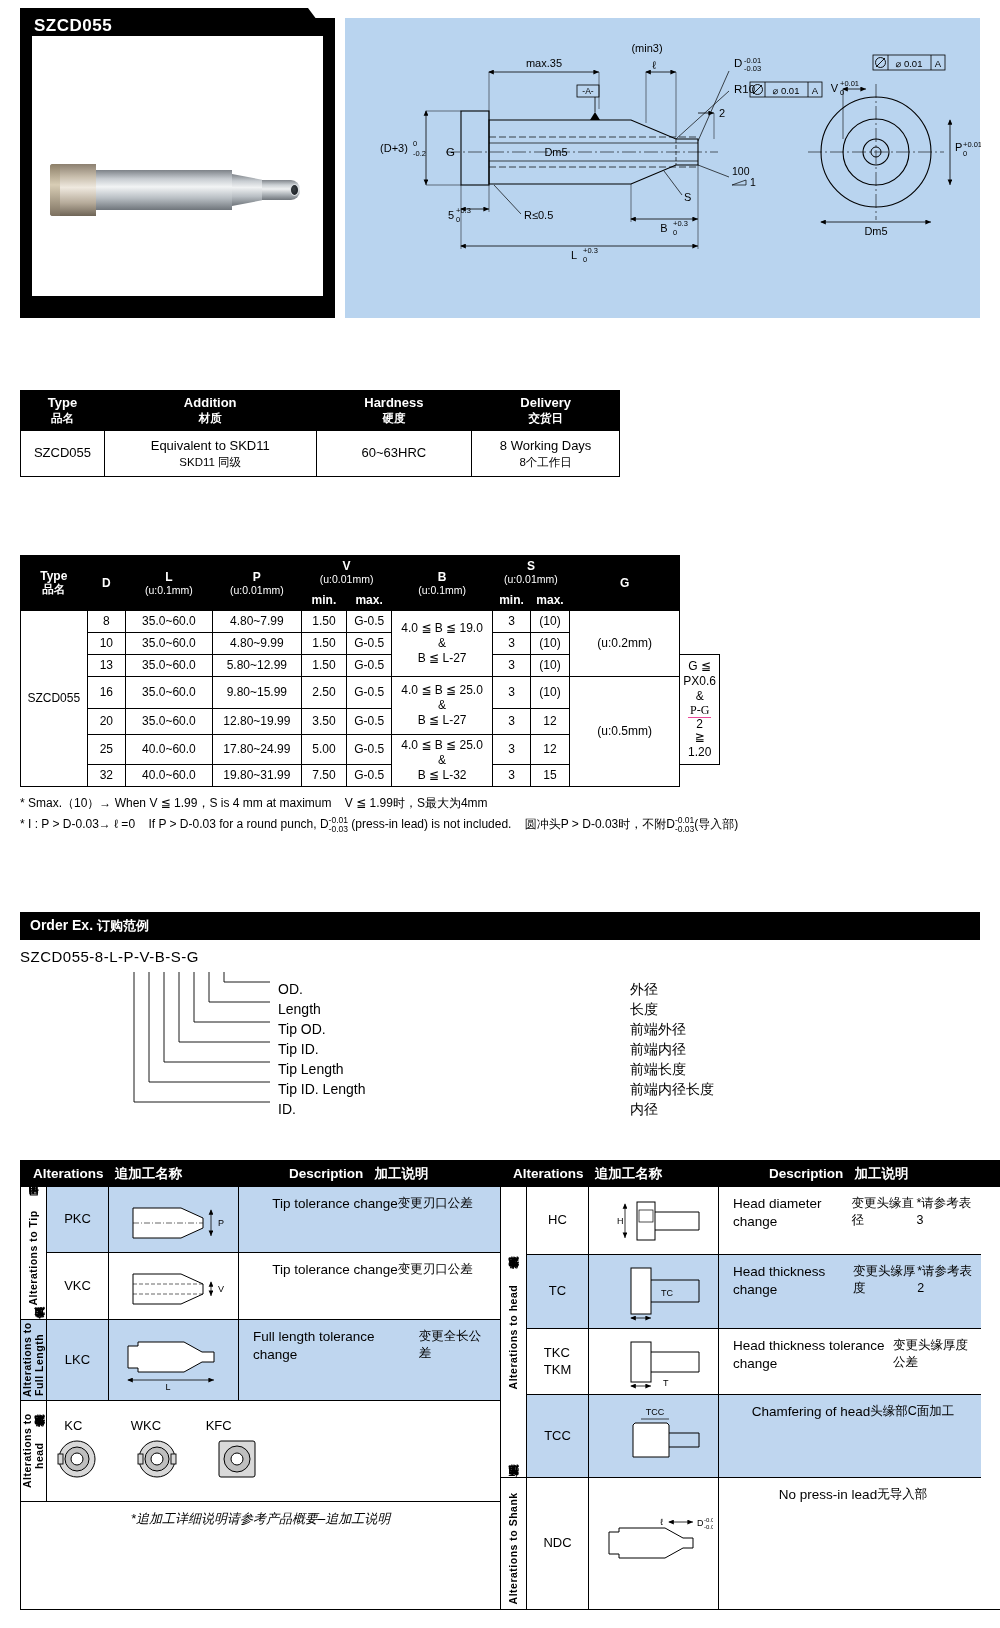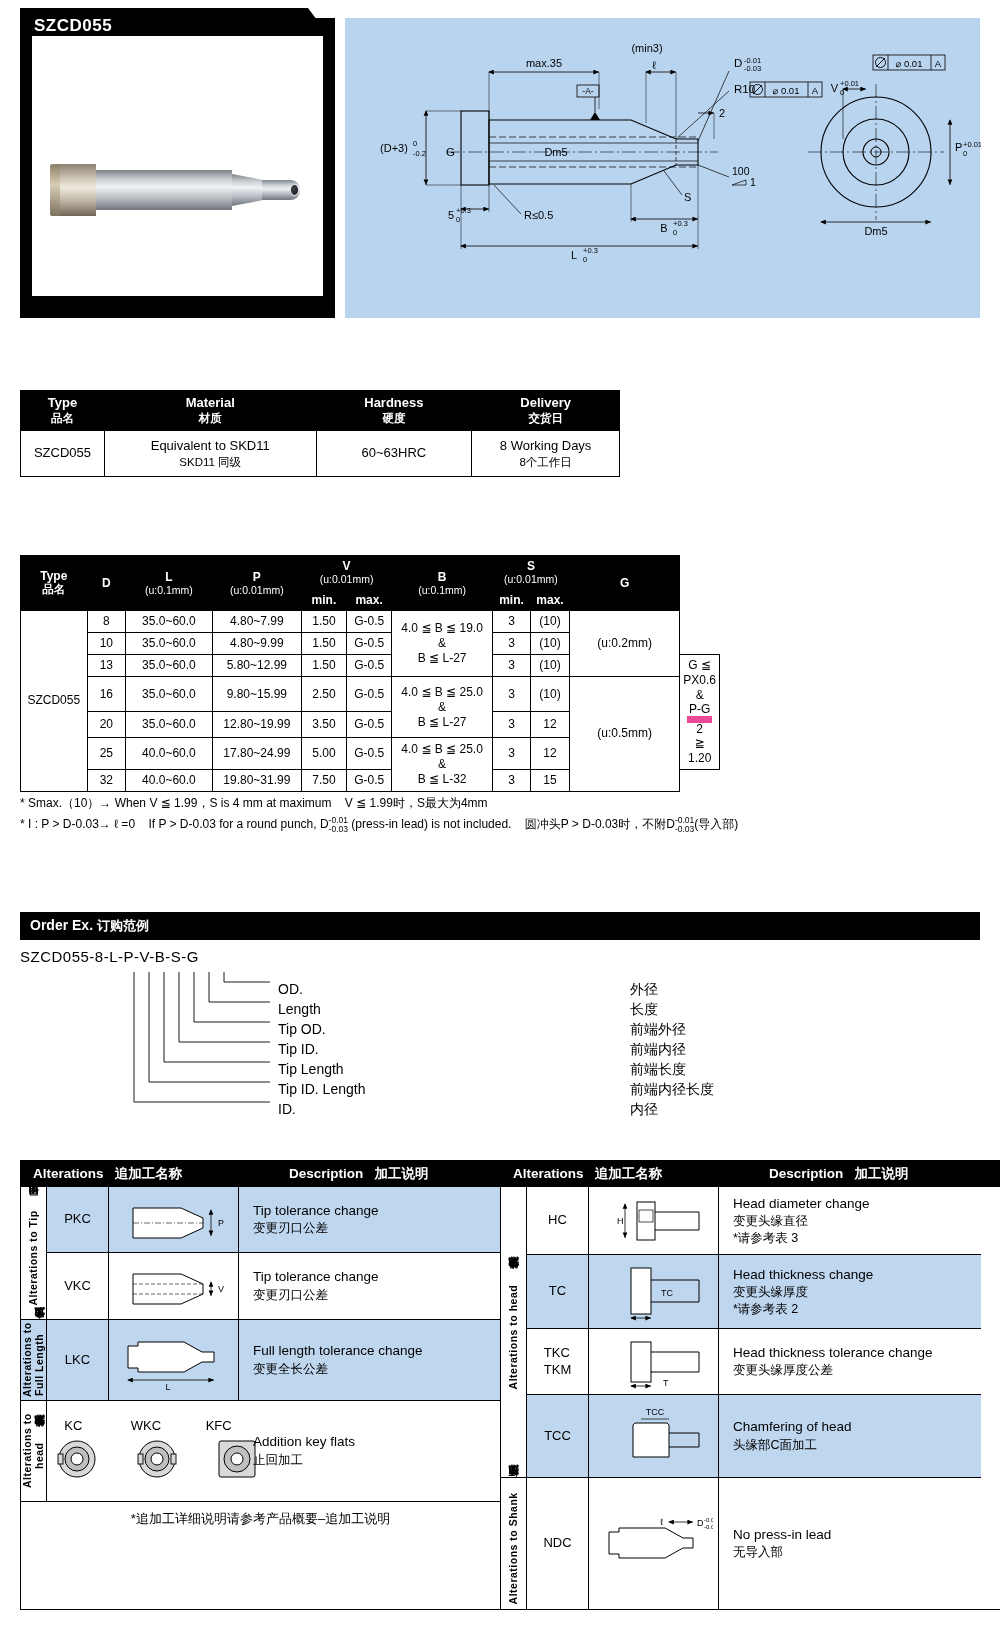--- a/index.html
+++ b/index.html
@@ -80,21 +80,21 @@
   .cn { font-size:11.5px; display:block; }
 
   
   .tbl-dim { position:absolute; left:20px; top:555px; width:700px; font-size:12px; }
   .tbl-dim th, .tbl-dim td { border:1px solid #000; text-align:center; vertical-align:middle; }
   .tbl-dim thead th { background:#000; color:#fff; font-weight:bold; padding:3px 2px; line-height:1.2; font-size:12px;}
   .tbl-dim tbody td { padding:3px 3px; line-height:1.25; }
   .u { font-size:10.5px; display:block; font-weight:normal;}
   .notes { position:absolute; left:20px; top:793px; width:960px; font-size:12px; line-height:1.75; }
   .frac { display:inline-block; text-align:center; vertical-align:middle; line-height:1.05; }
-  .frac .n { display:block; border-bottom:7px solid #ec4899; padding:0 2px;}
+  .frac .n { display:block; border-bottom:1px solid #ec4899; padding:0 2px;font-family:Liberation Serif, serif;}
   .frac .d { display:block; padding:0 2px;}
   .tolstack { display:inline-block; font-size:8.5px; line-height:1.05; text-align:left; vertical-align:middle;}
 
   
   .order-bar {
     position:absolute; left:20px; top:912px; width:960px; height:28px;
     background:#000; color:#fff; font-weight:bold; font-size:14px;
     padding:5px 0 0 10px;
   }
   .order-code { position:absolute; left:20px; top:948px; font-size:15px; letter-spacing:.5px; }
@@ -115,28 +115,28 @@
   .vert {
     width:26px; border-right:1px solid #000; display:flex; align-items:center; justify-content:center;
     font-size:10.5px; font-weight:bold; text-align:center;
   }
   .vert span { writing-mode:vertical-rl; transform:rotate(180deg); line-height:1.15; letter-spacing:.5px; }
   .arow { display:flex; border-bottom:1px solid #000; }
   .arow:last-child { border-bottom:none; }
   .acode { width:62px; border-right:1px solid #000; display:flex; align-items:center; justify-content:center;
            font-size:13px; font-weight:normal; text-align:left; line-height:1.3;}
   .afig { width:130px; border-right:1px solid #000; display:flex; align-items:center; justify-content:center; }
-  .adesc { flex:1; padding:8px 8px 8px 14px; display:flex; flex-direction:column; justify-content:center;
+  .adesc { flex:1; padding:8px 8px 8px 14px; display:flex; justify-content:center;
            font-size:13.5px; line-height:1.35; }
   .adesc .c { font-size:12.5px; }
   .blue { background:#bfd6ef; }
   .white { background:#ffffff; }
   .keyrow { display:flex; align-items:center;gap:32px; }
   .keycell { width:62px; text-align:center; font-size:13px; }
-  .footnote { font-size:13px; text-align:center; padding:8px 0; }
+  .footnote { font-size:13px; text-align:center; padding:8px 0;font-style:italic; }
 </style>
 </head>
 <body>
 
 <div class="top-block">
 
   <div class="photo-frame"></div>
   <div class="title-tag">SZCD055</div>
 
   <div class="photo-inner">
@@ -289,21 +289,21 @@
 </div>
 
 <table class="tbl-spec">
   <thead>
     <tr>
       <th style="width:84px">
         <span>Type</span>
         <span class="cn">品名</span>
       </th>
       <th style="width:212px">
-        <span>Material</span>
+        <span>Addition</span>
         <span class="cn">材质</span>
       </th>
       <th style="width:156px">
         <span>Hardness</span>
         <span class="cn">硬度</span>
       </th>
       <th style="width:148px">
         <span>Delivery</span>
         <span class="cn">交货日</span>
       </th>
@@ -624,24 +624,20 @@
               </div>
               <div class="keycell">
                 <svg width="48" height="44">
                   <rect x="6" y="4" width="36" height="36" rx="2" fill="#d9d9d9" stroke="#000" stroke-width="1"></rect>
                   <circle cx="24" cy="22" r="13" fill="#bfbfbf" stroke="#000" stroke-width="1"></circle>
                   <circle cx="24" cy="22" r="6" fill="#fff" stroke="#000" stroke-width="1"></circle>
                 </svg>
               </div>
             </div>
           </div>
-          <div class="adesc">
-            <span>Addition key flats</span>
-            <span class="c">止回加工</span>
-          </div>
         </div>
       </div>
 
       <div class="footnote">*追加工详细说明请参考产品概要–追加工说明</div>
     </div>
 
     <div class="col" style="border-right:none">
 
       <div style="display:flex; border-bottom:1px solid #000;">
         <div class="vert" style="height:290px">

